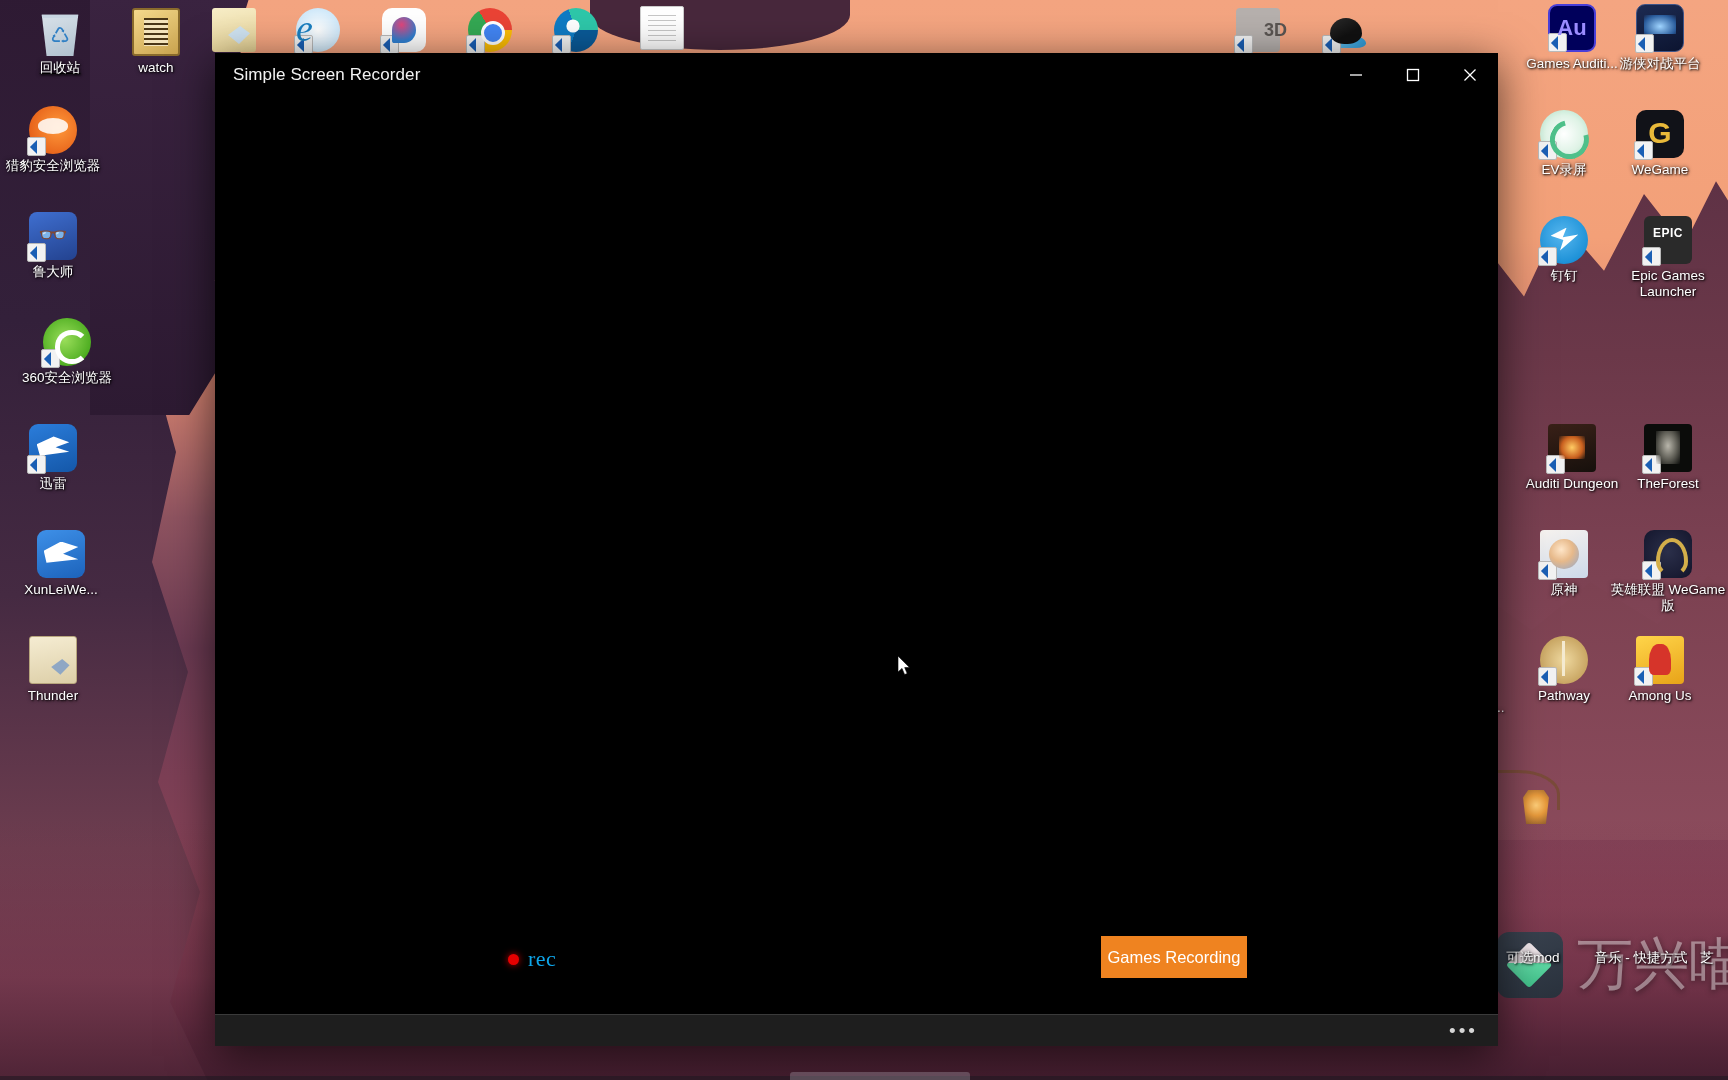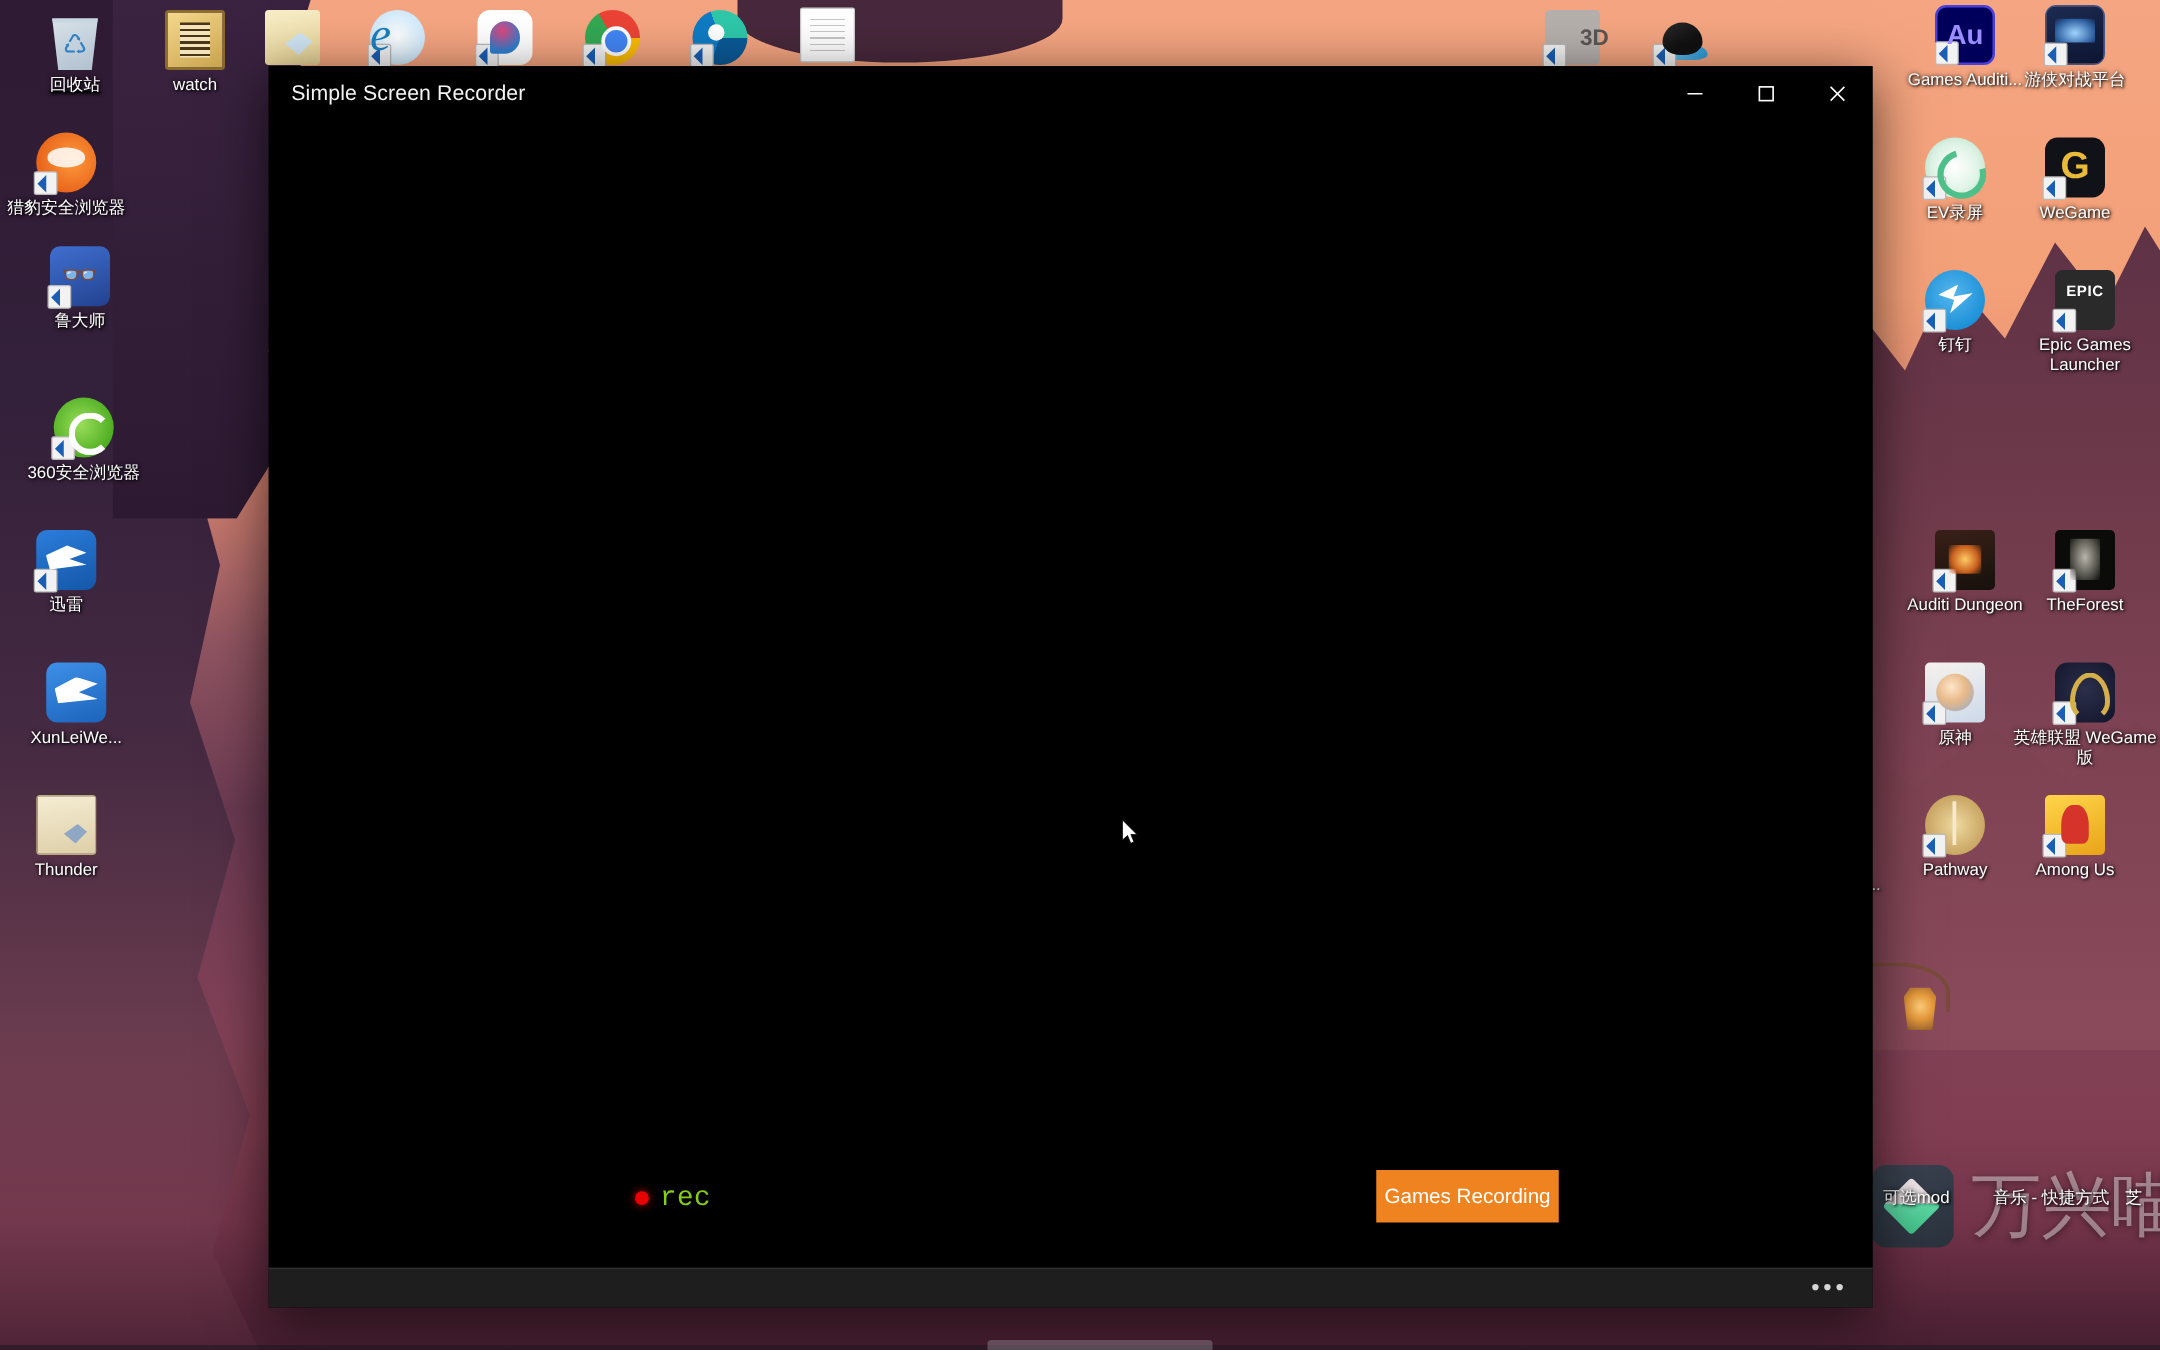--- a/index.html
+++ b/index.html
@@ -315,24 +315,24 @@
     align-items: center;
     gap: 9px;
   }
   #rec-dot {
     width: 11px; height: 11px;
     border-radius: 50%;
     background: #e60000;
     box-shadow: 0 0 7px rgba(230,0,0,.85);
   }
   #rec-text {
-    color: #84cc16;
+    color: #0ea5e9;
     font-size: 22px;
     letter-spacing: .4px;
-    font-family: Liberation Mono, monospace;
+    font-family: Liberation Serif, serif;
   }
   #stop-recording-button {
     position: absolute;
     left: 886px;
     top: 0;
     width: 146px;
     height: 42px;
     background: #ef8320;
     color: #ffffff;
     border: none;
@@ -419,21 +419,21 @@
       <div class="icon-cell" style="left: 104px; top: 8px;">
         <div class="icon-art art-watch"></div>
         <div class="icon-label">watch</div>
       </div>
       <div class="icon-cell" style="left: 1px; top: 106px;">
         <div class="icon-art art-cheetah">
           <span class="shortcut"></span>
         </div>
         <div class="icon-label">猎豹安全浏览器</div>
       </div>
-      <div class="icon-cell" style="left: 1px; top: 197px; margin-left: 11px;">
+      <div class="icon-cell" style="left: 1px; top: 212px;">
         <div class="icon-art art-ludashi">
           <span class="shortcut"></span>
         </div>
         <div class="icon-label">鲁大师</div>
       </div>
       <div class="icon-cell" style="left: 15px; top: 318px;">
         <div class="icon-art art-360">
           <span class="shortcut"></span>
         </div>
         <div class="icon-label">360安全浏览器</div>

